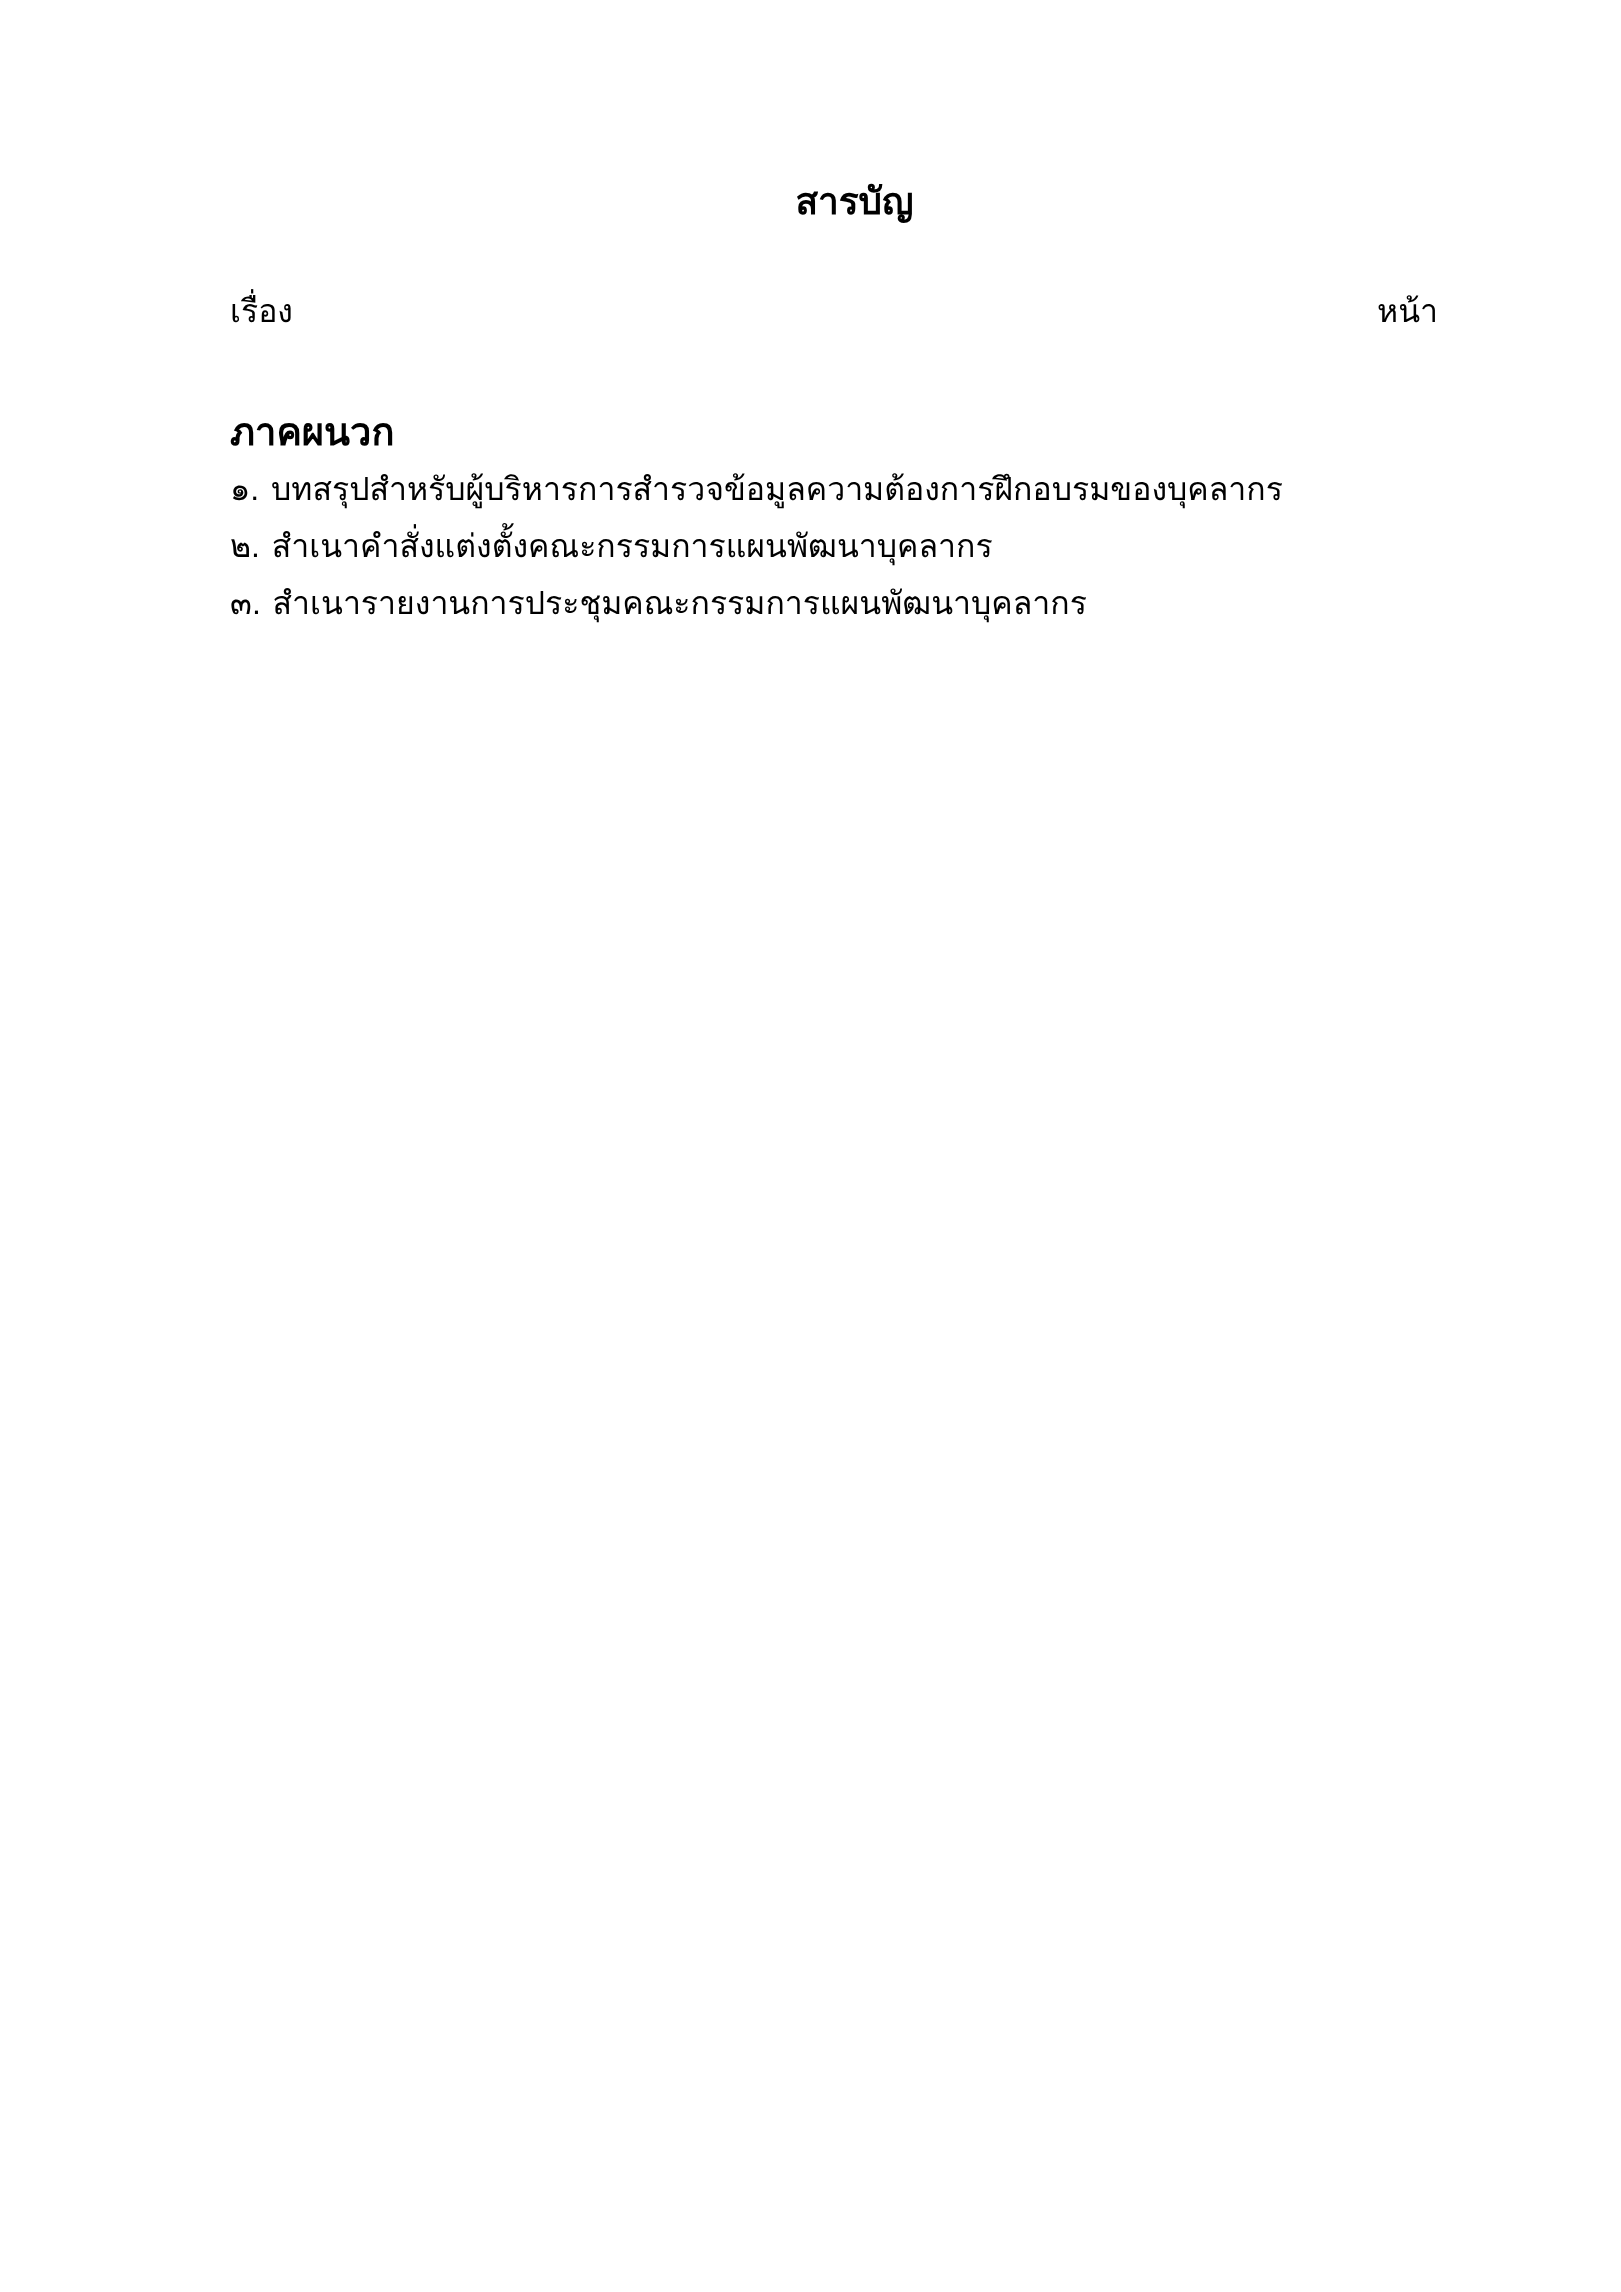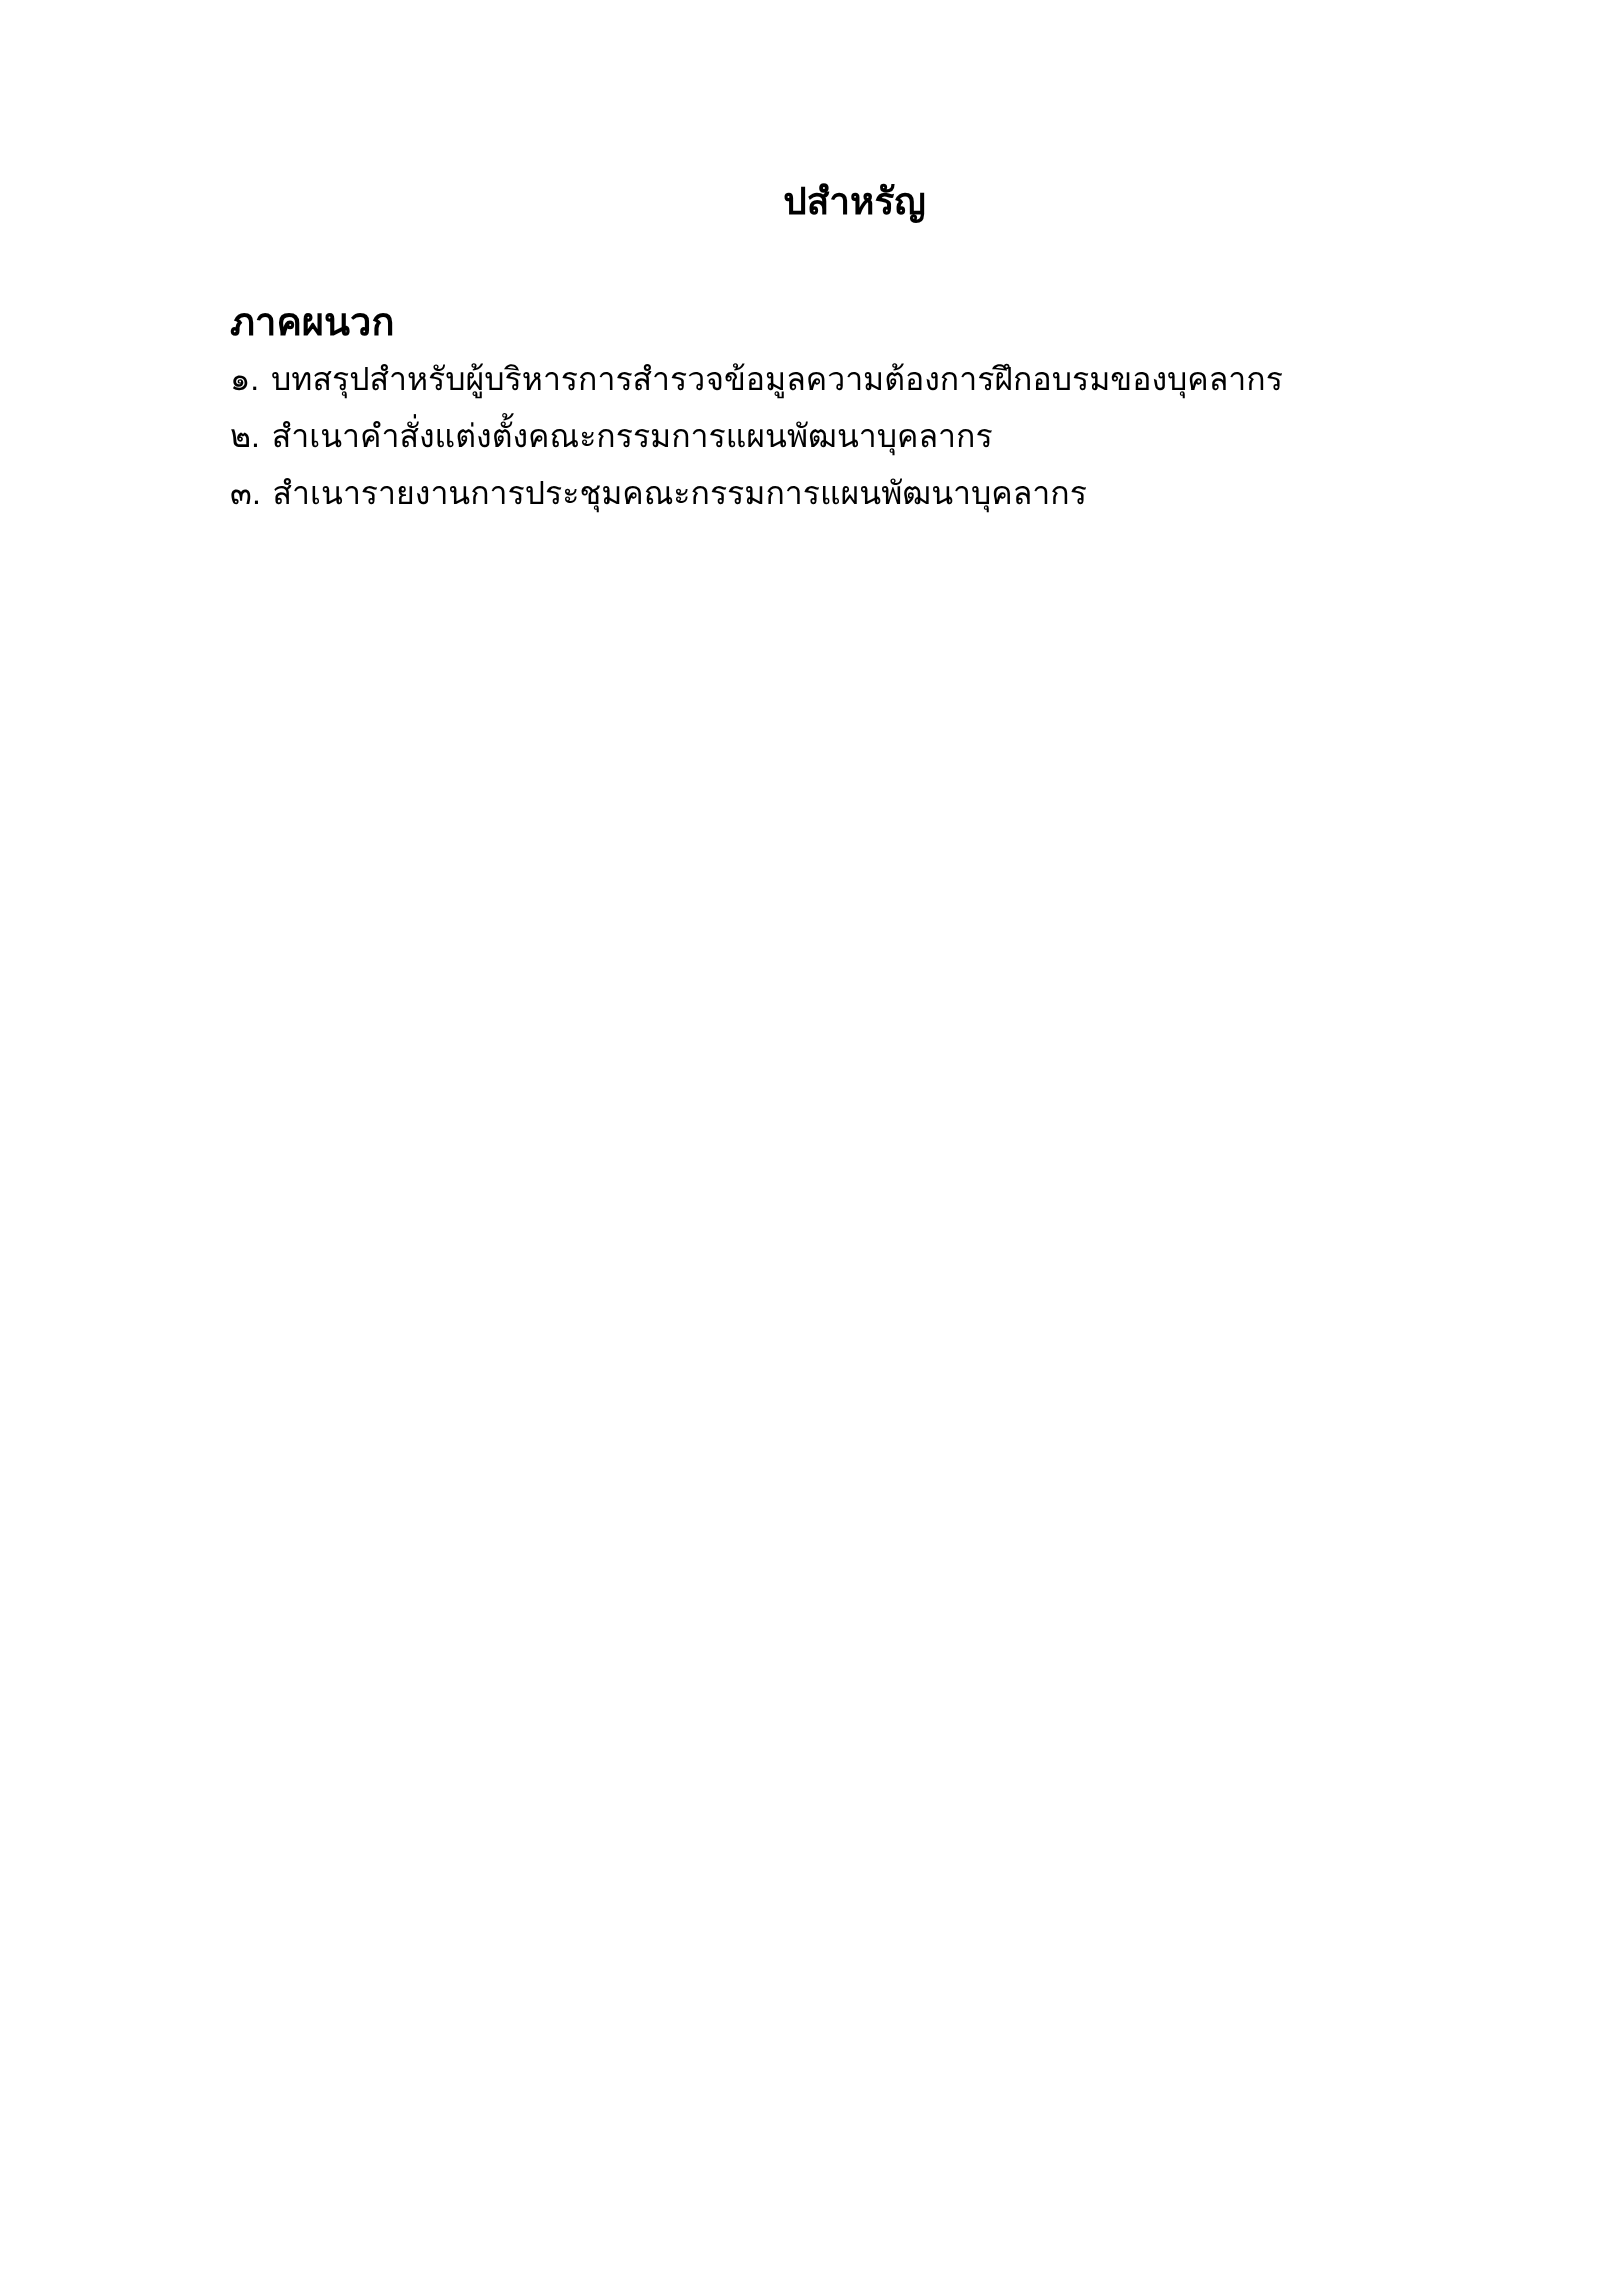--- a/index.html
+++ b/index.html
@@ -51,22 +51,26 @@
   .toc-item .num {
     display: inline-block;
     margin-right: 11.8px;
   }
 </style>
 </head>
 <body>
 
 <div class="page">
 
-  <div class="doc-title">ปสำหรัญ</div>
+  <div class="doc-title">สารบัญ</div>
 
+  <div class="header-row">
+    <span>เรื่อง</span>
+    <span>หน้า</span>
+  </div>
 
   <div class="appendix-heading">ภาคผนวก</div>
 
   <div class="toc-item">
     <span class="num">๑.</span><span>บทสรุปสำหรับผู้บริหารการสำรวจข้อมูลความต้องการฝึกอบรมของบุคลากร</span>
   </div>
 
   <div class="toc-item">
     <span class="num">๒.</span><span>สำเนาคำสั่งแต่งตั้งคณะกรรมการแผนพัฒนาบุคลากร</span>
   </div>

